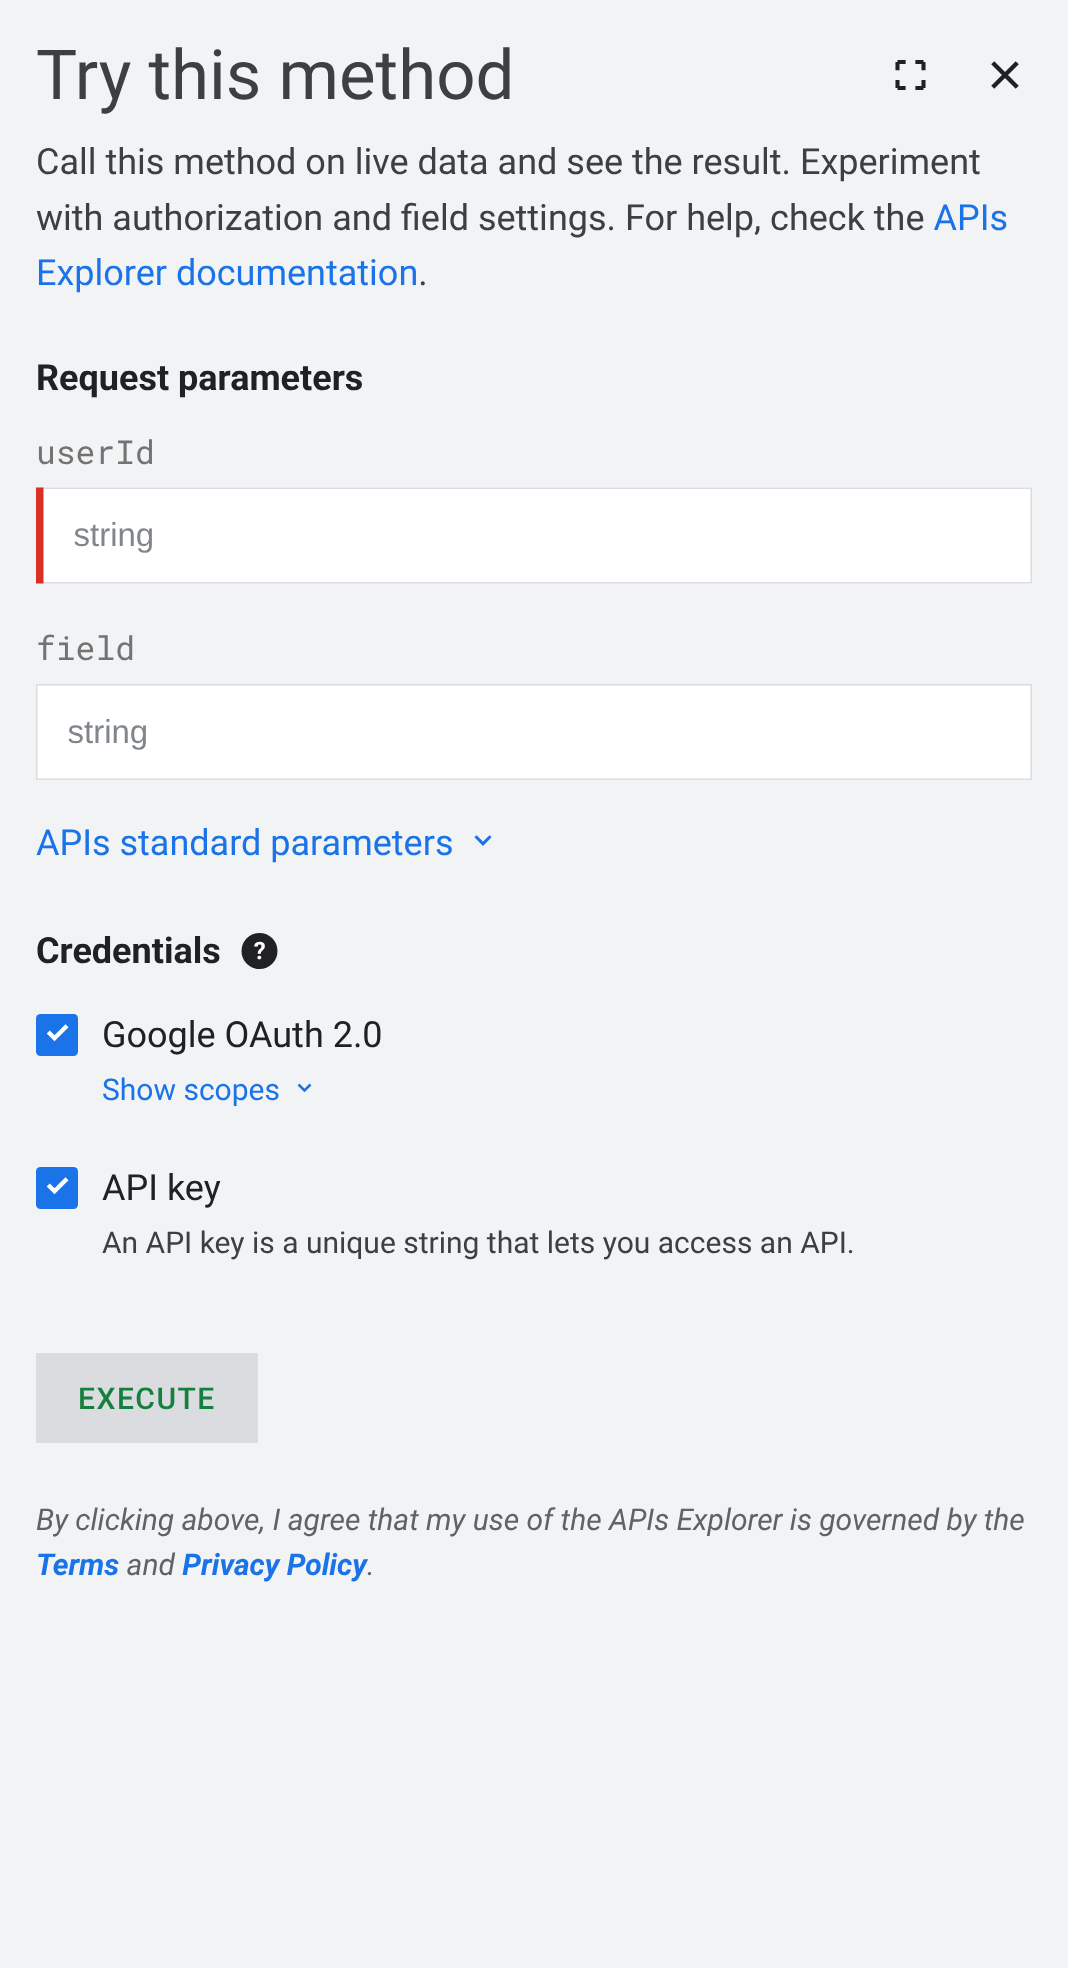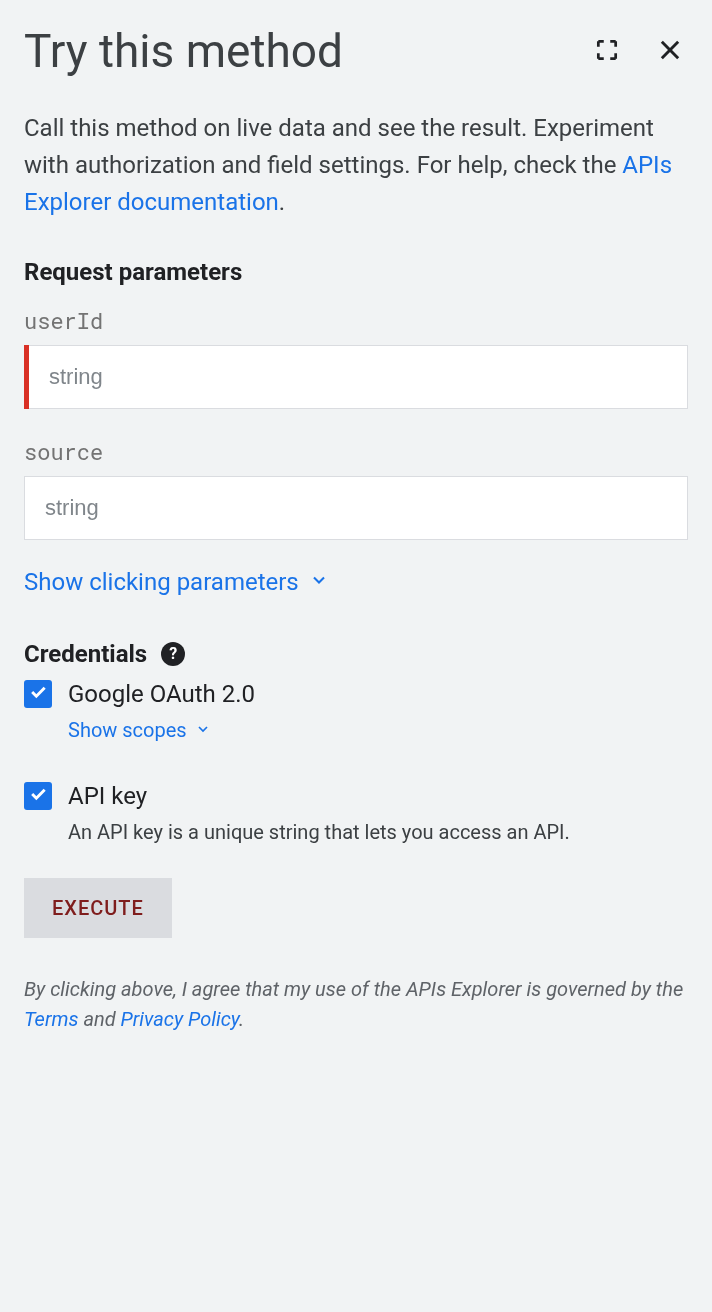--- a/index.html
+++ b/index.html
@@ -10,21 +10,21 @@
     font-family: -apple-system, BlinkMacSystemFont, "Segoe UI", Roboto, "Helvetica Neue", Arial, sans-serif;
     color: #202124;
   }
   .panel {
     padding: 24px;
   }
   .header-row {
     display: flex;
     align-items: center;
     justify-content: space-between;
-    margin-bottom: 32px;
+    margin-bottom: 12px;
   }
   .title {
     font-size: 46px;
     font-weight: 400;
     color: #3c4043;
     letter-spacing: 0px;
   }
   .header-icons {
     display: flex;
     align-items: center;
@@ -96,21 +96,21 @@
     cursor: pointer;
     margin-bottom: 44px;
   }
   .chevron-down {
     display: inline-block;
   }
   .cred-header {
     display: flex;
     align-items: center;
     gap: 14px;
-    margin-bottom: 12px;
+    margin-bottom: 28px;
   }
   .help-circle {
     width: 24px;
     height: 24px;
     border-radius: 50%;
     background: #202124;
     color: #fff;
     display: inline-flex;
     align-items: center;
     justify-content: center;
@@ -149,41 +149,42 @@
     align-items: center;
     gap: 8px;
     color: #1a73e8;
     font-size: 20px;
     margin-left: 44px;
     margin-bottom: 32px;
     cursor: pointer;
   }
   .cred-block { margin-bottom: 8px; }
   .execute-btn {
-    margin-top: 20px;
+    margin-top: 48px;
     background: #dadce0;
-    color: #7f1d1d;
+    color: #15803d;
     border: none;
     font-size: 20px;
     font-weight: 500;
     letter-spacing: 1px;
     padding: 18px 28px;
     cursor: not-allowed;
     font-family: inherit;
   }
   .disclaimer {
     margin-top: 36px;
     font-size: 20px;
     font-style: italic;
     color: #5f6368;
     line-height: 1.5;
   }
   .disclaimer a {
     color: #1a73e8;
     text-decoration: none;
+    font-weight: bold;
   }
 </style>
 </head>
 <body>
 
 <div class="panel">
 
   <div class="header-row">
     <h1 class="title">Try this method</h1>
     <div class="header-icons">
@@ -215,28 +216,28 @@
 
   <div>
     <label class="field-label">userId</label>
     <div class="input-wrap">
       <div class="required-bar"></div>
       <input type="text" class="text-input" style="padding-left: 24px;" placeholder="string">
     </div>
   </div>
 
   <div>
-    <label class="field-label">source</label>
+    <label class="field-label">field</label>
     <div class="input-wrap">
       <input type="text" class="text-input" placeholder="string" style="">
     </div>
   </div>
 
   <div class="link-row">
-    <span>Show clicking parameters</span>
+    <span>APIs standard parameters</span>
     <span class="chevron-down">
       <svg width="20" height="20" viewBox="0 0 24 24" fill="none" stroke="#1a73e8" stroke-width="2.5">
         <path d="M6 9l6 6 6-6"></path>
       </svg>
     </span>
   </div>
 
   <div class="cred-header">
     <h2 class="section-title" style="margin-bottom:0">Credentials</h2>
     <span class="help-circle">?</span>

